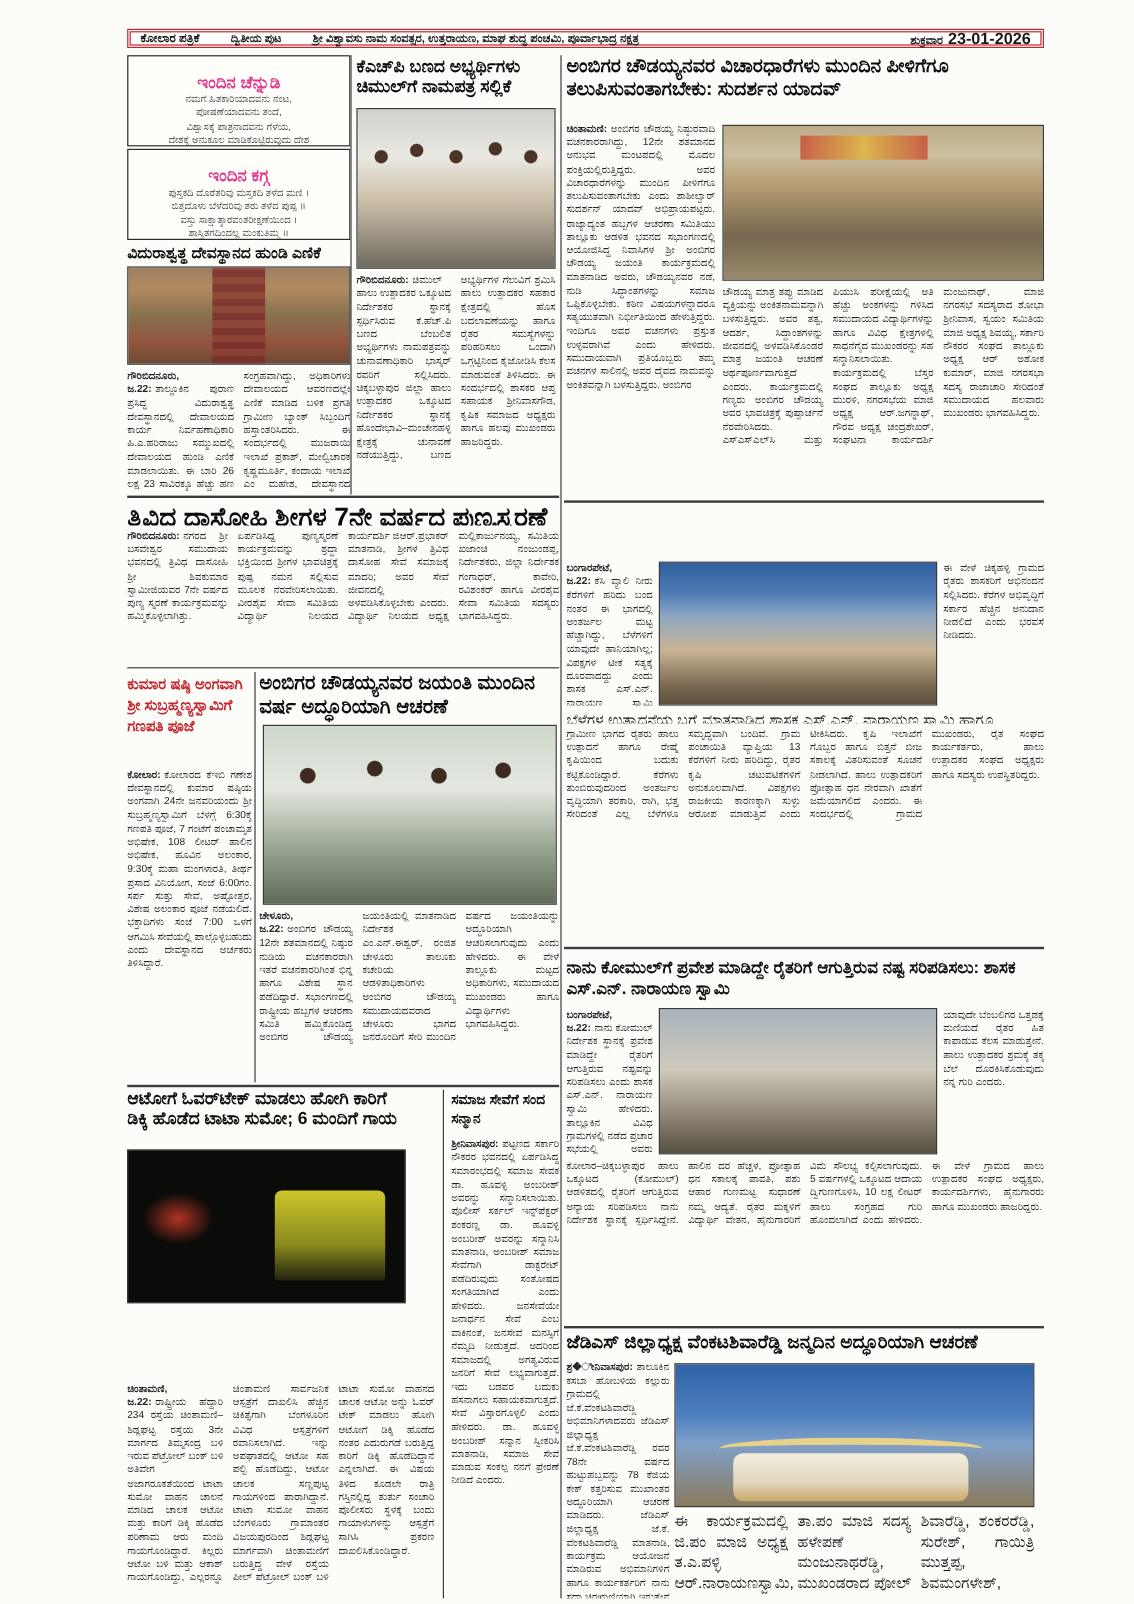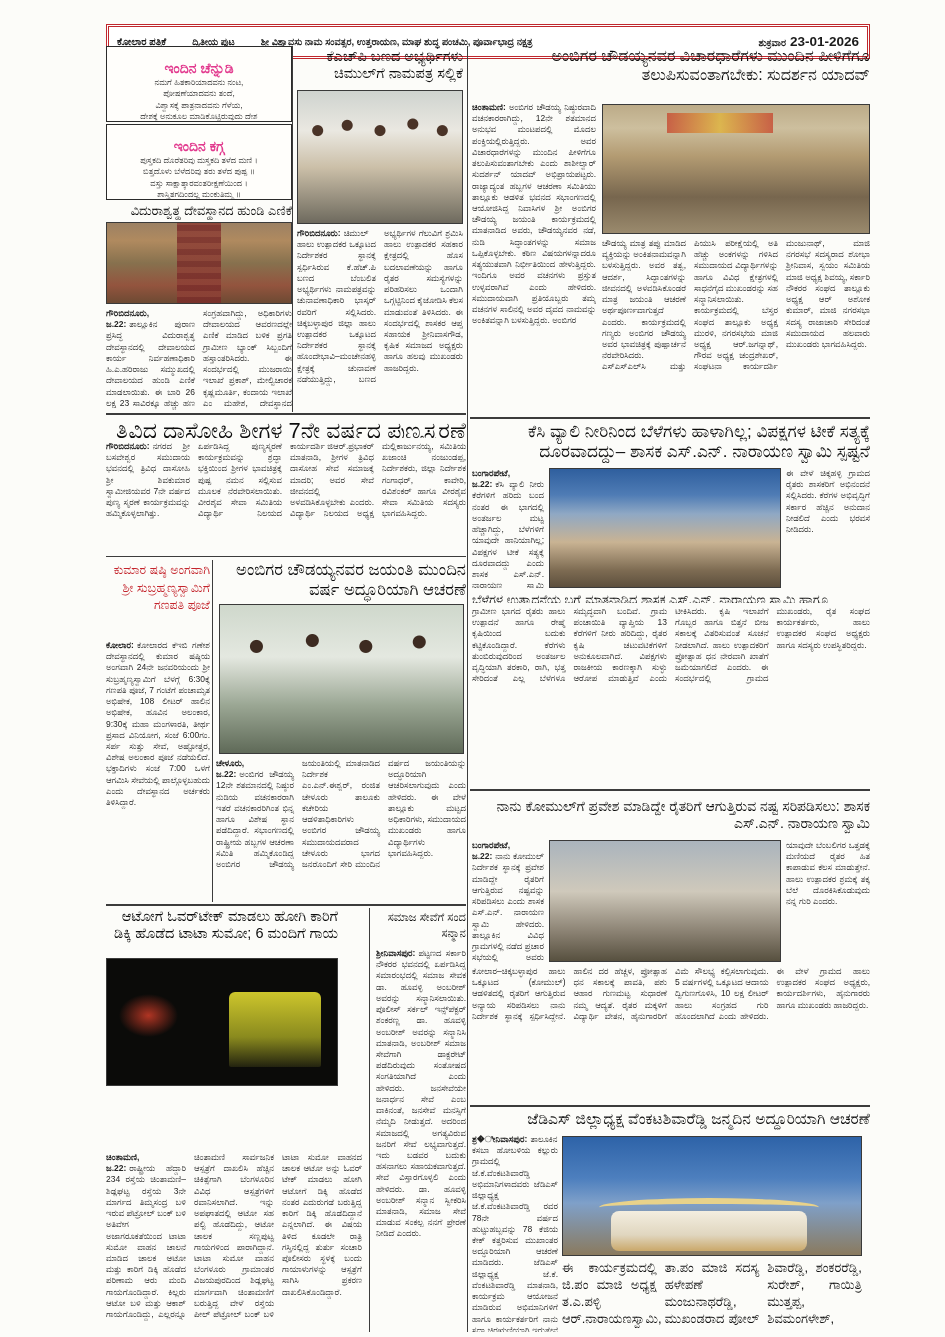--- a/index.html
+++ b/index.html
@@ -1,35 +1,35 @@
 <!DOCTYPE html>
 <html><head>
 <meta charset="utf-8">
 <style>
   *{margin:0;padding:0;box-sizing:border-box}
   html,body{background:#9a9a9a}
   #page{position:relative;width:945px;height:1337px;margin:0 auto;background:#fcfcf9;
         font-family:"Liberation Sans","DejaVu Sans",sans-serif;color:#1a1a1a;overflow:hidden}
   .abs{position:absolute}
   .rule{background:#3c3c3c}
-  .hl{font-weight:normal;color:#0d0d0d;text-align:right;line-height:1.2;overflow:hidden}
+  .hl{font-weight:bold;color:#0d0d0d;text-align:left;line-height:1.2;overflow:hidden}
   .hl-red{color:#c4242c}
   .body-text{font-size:8.5px;line-height:1.32;text-align:justify;color:#242424;overflow:hidden}
   .cols-2{column-count:2;column-gap:8px}
   .cols-3{column-count:3;column-gap:8px}
   .cols-4{column-count:4;column-gap:8px}
   .dateline{font-weight:bold;margin-right:3px}
   .caption{font-size:13px;font-weight:normal;line-height:1.3;color:#111;overflow:hidden}
   .photo{overflow:hidden;border:1px solid #3a3a3a;position:absolute}
   .box{border:1.5px solid #2b2b2b;text-align:center;overflow:hidden;background:#fffefb}
   .box-title{font-weight:bold;font-size:14px;color:#e23a8e;padding-top:13px}
   .box-line{font-size:8.3px;line-height:1.38;color:#3a3a3a}
   .box-attr{font-size:8.3px;font-weight:bold;text-align:right;padding:1px 8px 0 0;color:#3a3a3a}
   
-  #masthead{left:106px;top:24px;width:764px;height:35px;border:3px double #c0272d;
+  #masthead{left:106px;top:24px;width:764px;height:16px;border:3px double #c0272d;
             display:flex;align-items:center;padding:0 8px;background:#fff}
   .mh-paper{font-weight:bold;font-size:10px}
   .mh-page{font-weight:bold;font-size:9.5px;margin-left:26px}
   .mh-panch{font-weight:bold;font-size:9.5px;margin-left:26px}
   .mh-date{margin-left:auto;font-weight:bold;font-size:9.5px}
   .mh-date b{font-size:13.5px;margin-left:4px}
   
   .ph-hundi{background:linear-gradient(180deg,#9c8163 0%,#b08a5f 22%,#87714e 50%,#93543e 78%,#6d4a33 100%)}
   .ph-hundi .carpet{position:absolute;left:38%;top:0;width:24%;height:100%;
      background:repeating-linear-gradient(0deg,#7a2d2a 0 6px,#8d3f35 6px 12px);opacity:.85}
@@ -129,21 +129,20 @@
   </div>
   <div class="abs body-text cols-3" style="left:602px;top:238px;width:268px;height:178px">
     <span>ಚೌಡಯ್ಯ ಮಾತ್ರ ತಪ್ಪು ಮಾಡಿದ ವ್ಯಕ್ತಿಯನ್ನು ಅಂಕಿತನಾಮವನ್ನಾಗಿ ಬಳಸುತ್ತಿದ್ದರು. ಅವರ ತತ್ವ, ಆದರ್ಶ, ಸಿದ್ಧಾಂತಗಳನ್ನು ಜೀವನದಲ್ಲಿ ಅಳವಡಿಸಿಕೊಂಡರೆ ಮಾತ್ರ ಜಯಂತಿ ಆಚರಣೆ ಅರ್ಥಪೂರ್ಣವಾಗುತ್ತದೆ ಎಂದರು. ಕಾರ್ಯಕ್ರಮದಲ್ಲಿ ಗಣ್ಯರು ಅಂಬಿಗರ ಚೌಡಯ್ಯ ಅವರ ಭಾವಚಿತ್ರಕ್ಕೆ ಪುಷ್ಪಾರ್ಚನೆ ನೆರವೇರಿಸಿದರು. ಎಸ್‌ಎಸ್‌ಎಲ್‌ಸಿ ಮತ್ತು ಪಿಯುಸಿ ಪರೀಕ್ಷೆಯಲ್ಲಿ ಅತಿ ಹೆಚ್ಚು ಅಂಕಗಳನ್ನು ಗಳಿಸಿದ ಸಮುದಾಯದ ವಿದ್ಯಾರ್ಥಿಗಳನ್ನು ಹಾಗೂ ವಿವಿಧ ಕ್ಷೇತ್ರಗಳಲ್ಲಿ ಸಾಧನೆಗೈದ ಮುಖಂಡರನ್ನು ಸಹ ಸನ್ಮಾನಿಸಲಾಯಿತು. ಕಾರ್ಯಕ್ರಮದಲ್ಲಿ ಬೆಸ್ತರ ಸಂಘದ ತಾಲ್ಲೂಕು ಅಧ್ಯಕ್ಷ ಮುರಳಿ, ನಗರಸಭೆಯ ಮಾಜಿ ಅಧ್ಯಕ್ಷ ಆರ್.ಜಗನ್ನಾಥ್, ಗೌರವ ಅಧ್ಯಕ್ಷ ಚಂದ್ರಶೇಖರ್, ಸಂಘಟನಾ ಕಾರ್ಯದರ್ಶಿ ಮಂಜುನಾಥ್, ಮಾಜಿ ನಗರಸಭೆ ಸದಸ್ಯರಾದ ಶೋಭಾ ಶ್ರೀನಿವಾಸ, ಸ್ವಯಂ ಸಮಿತಿಯ ಮಾಜಿ ಅಧ್ಯಕ್ಷ ಶಿವಯ್ಯ, ಸರ್ಕಾರಿ ನೌಕರರ ಸಂಘದ ತಾಲ್ಲೂಕು ಅಧ್ಯಕ್ಷ ಆರ್ ಅಶೋಕ ಕುಮಾರ್, ಮಾಜಿ ನಗರಸಭಾ ಸದಸ್ಯ ರಾಜಾಚಾರಿ ಸೇರಿದಂತೆ ಸಮುದಾಯದ ಹಲವಾರು ಮುಖಂಡರು ಭಾಗವಹಿಸಿದ್ದರು.</span>
   </div>
 
   <div class="abs hl" style="left:106px;top:418px;width:360px;height:20px;font-size:22px">ತ್ರಿವಿಧ ದಾಸೋಹಿ ಶ್ರೀಗಳ 7ನೇ ವರ್ಷದ ಪುಣ್ಯಸ್ಮರಣೆ</div>
   <div class="abs body-text cols-4" style="left:106px;top:441px;width:360px;height:112px">
     <span class="dateline">ಗೌರಿಬಿದನೂರು:</span><span>ನಗರದ ಶ್ರೀ ಬಸವೇಶ್ವರ ಸಮುದಾಯ ಭವನದಲ್ಲಿ ತ್ರಿವಿಧ ದಾಸೋಹಿ ಶ್ರೀ ಶಿವಕುಮಾರ ಸ್ವಾಮೀಜಿಯವರ 7ನೇ ವರ್ಷದ ಪುಣ್ಯ ಸ್ಮರಣೆ ಕಾರ್ಯಕ್ರಮವನ್ನು ಹಮ್ಮಿಕೊಳ್ಳಲಾಗಿತ್ತು. ಏರ್ಪಡಿಸಿದ್ದ ಪುಣ್ಯಸ್ಮರಣೆ ಕಾರ್ಯಕ್ರಮವನ್ನು ಶ್ರದ್ಧಾ ಭಕ್ತಿಯಿಂದ ಶ್ರೀಗಳ ಭಾವಚಿತ್ರಕ್ಕೆ ಪುಷ್ಪ ನಮನ ಸಲ್ಲಿಸುವ ಮೂಲಕ ನೆರವೇರಿಸಲಾಯಿತು. ವೀರಶೈವ ಸೇವಾ ಸಮಿತಿಯ ವಿದ್ಯಾರ್ಥಿ ನಿಲಯದ ಕಾರ್ಯದರ್ಶಿ ಜಿಆರ್.ಪ್ರಭಾಕರ್ ಮಾತನಾಡಿ, ಶ್ರೀಗಳ ತ್ರಿವಿಧ ದಾಸೋಹ ಸೇವೆ ಸಮಾಜಕ್ಕೆ ಮಾದರಿ; ಅವರ ಸೇವೆ ಜೀವನದಲ್ಲಿ ಅಳವಡಿಸಿಕೊಳ್ಳಬೇಕು ಎಂದರು. ವಿದ್ಯಾರ್ಥಿ ನಿಲಯದ ಅಧ್ಯಕ್ಷ ಮಲ್ಲಿಕಾರ್ಜುನಯ್ಯ, ಸಮಿತಿಯ ಖಜಾಂಚಿ ನಂಜುಂಡಪ್ಪ, ನಿರ್ದೇಶಕರು, ಜಿಲ್ಲಾ ನಿರ್ದೇಶಕ ಗಂಗಾಧರ್, ಕಾವೇರಿ, ರವಿಶಂಕರ್ ಹಾಗೂ ವೀರಶೈವ ಸೇವಾ ಸಮಿತಿಯ ಸದಸ್ಯರು ಭಾಗವಹಿಸಿದ್ದರು.</span>
   </div>
 
-  <div class="abs hl" style="left:472px;top:422px;width:398px;height:42px;font-size:17px">ಕೆಸಿ ವ್ಯಾಲಿ ನೀರಿನಿಂದ ಬೆಳೆಗಳು ಹಾಳಾಗಿಲ್ಲ; ವಿಪಕ್ಷಗಳ ಟೀಕೆ ಸತ್ಯಕ್ಕೆ ದೂರವಾದದ್ದು– ಶಾಸಕ ಎಸ್.ಎನ್. ನಾರಾಯಣ ಸ್ವಾಮಿ ಸ್ಪಷ್ಟನೆ</div>
   <div class="abs body-text" style="left:472px;top:468px;width:72px;height:120px">
     <span class="dateline">ಬಂಗಾರಪೇಟೆ, ಜ.22:</span><span>ಕೆಸಿ ವ್ಯಾಲಿ ನೀರು ಕೆರೆಗಳಿಗೆ ಹರಿದು ಬಂದ ನಂತರ ಈ ಭಾಗದಲ್ಲಿ ಅಂತರ್ಜಲ ಮಟ್ಟ ಹೆಚ್ಚಾಗಿದ್ದು, ಬೆಳೆಗಳಿಗೆ ಯಾವುದೇ ಹಾನಿಯಾಗಿಲ್ಲ; ವಿಪಕ್ಷಗಳ ಟೀಕೆ ಸತ್ಯಕ್ಕೆ ದೂರವಾದದ್ದು ಎಂದು ಶಾಸಕ ಎಸ್.ಎನ್. ನಾರಾಯಣ ಸ್ವಾಮಿ ಸ್ಪಷ್ಟಪಡಿಸಿದರು.</span>
   </div>
   <div class="photo ph-kc" style="left:549px;top:468px;width:232px;height:120px"></div>
   <div class="abs body-text" style="left:786px;top:468px;width:84px;height:120px">
     <span>ಈ ವೇಳೆ ಚಿಕ್ಕಹಳ್ಳಿ ಗ್ರಾಮದ ರೈತರು ಶಾಸಕರಿಗೆ ಅಭಿನಂದನೆ ಸಲ್ಲಿಸಿದರು. ಕೆರೆಗಳ ಅಭಿವೃದ್ಧಿಗೆ ಸರ್ಕಾರ ಹೆಚ್ಚಿನ ಅನುದಾನ ನೀಡಲಿದೆ ಎಂದು ಭರವಸೆ ನೀಡಿದರು.</span>
   </div>
   <div class="abs caption" style="left:472px;top:592px;width:398px;height:11px">ಬೆಳೆಗಳ ಉತ್ಪಾದನೆಯ ಬಗ್ಗೆ ಮಾತನಾಡಿದ ಶಾಸಕ ಎಸ್.ಎನ್. ನಾರಾಯಣ ಸ್ವಾಮಿ ಹಾಗೂ ಮುಖಂಡರು.</div>
   <div class="abs body-text cols-4" style="left:472px;top:606px;width:398px;height:180px">
     <span>ಗ್ರಾಮೀಣ ಭಾಗದ ರೈತರು ಹಾಲು ಉತ್ಪಾದನೆ ಹಾಗೂ ರೇಷ್ಮೆ ಕೃಷಿಯಿಂದ ಬದುಕು ಕಟ್ಟಿಕೊಂಡಿದ್ದಾರೆ. ಕೆರೆಗಳು ತುಂಬಿರುವುದರಿಂದ ಅಂತರ್ಜಲ ವೃದ್ಧಿಯಾಗಿ ತರಕಾರಿ, ರಾಗಿ, ಭತ್ತ ಸೇರಿದಂತೆ ಎಲ್ಲ ಬೆಳೆಗಳೂ ಸಮೃದ್ಧವಾಗಿ ಬಂದಿವೆ. ಗ್ರಾಮ ಪಂಚಾಯಿತಿ ವ್ಯಾಪ್ತಿಯ 13 ಕೆರೆಗಳಿಗೆ ನೀರು ಹರಿದಿದ್ದು, ರೈತರ ಕೃಷಿ ಚಟುವಟಿಕೆಗಳಿಗೆ ಅನುಕೂಲವಾಗಿದೆ. ವಿಪಕ್ಷಗಳು ರಾಜಕೀಯ ಕಾರಣಕ್ಕಾಗಿ ಸುಳ್ಳು ಆರೋಪ ಮಾಡುತ್ತಿವೆ ಎಂದು ಟೀಕಿಸಿದರು. ಕೃಷಿ ಇಲಾಖೆಗೆ ಗೊಬ್ಬರ ಹಾಗೂ ಬಿತ್ತನೆ ಬೀಜ ಸಕಾಲಕ್ಕೆ ವಿತರಿಸುವಂತೆ ಸೂಚನೆ ನೀಡಲಾಗಿದೆ. ಹಾಲು ಉತ್ಪಾದಕರಿಗೆ ಪ್ರೋತ್ಸಾಹ ಧನ ನೇರವಾಗಿ ಖಾತೆಗೆ ಜಮೆಯಾಗಲಿದೆ ಎಂದರು. ಈ ಸಂದರ್ಭದಲ್ಲಿ ಗ್ರಾಮದ ಮುಖಂಡರು, ರೈತ ಸಂಘದ ಕಾರ್ಯಕರ್ತರು, ಹಾಲು ಉತ್ಪಾದಕರ ಸಂಘದ ಅಧ್ಯಕ್ಷರು ಹಾಗೂ ಸದಸ್ಯರು ಉಪಸ್ಥಿತರಿದ್ದರು.</span>

